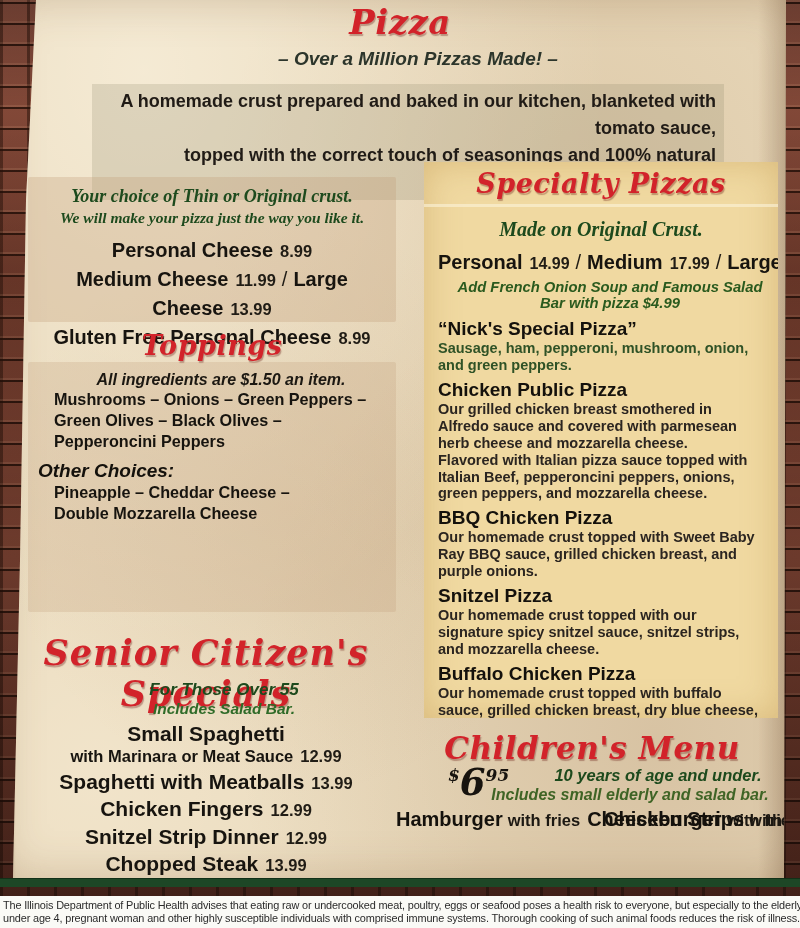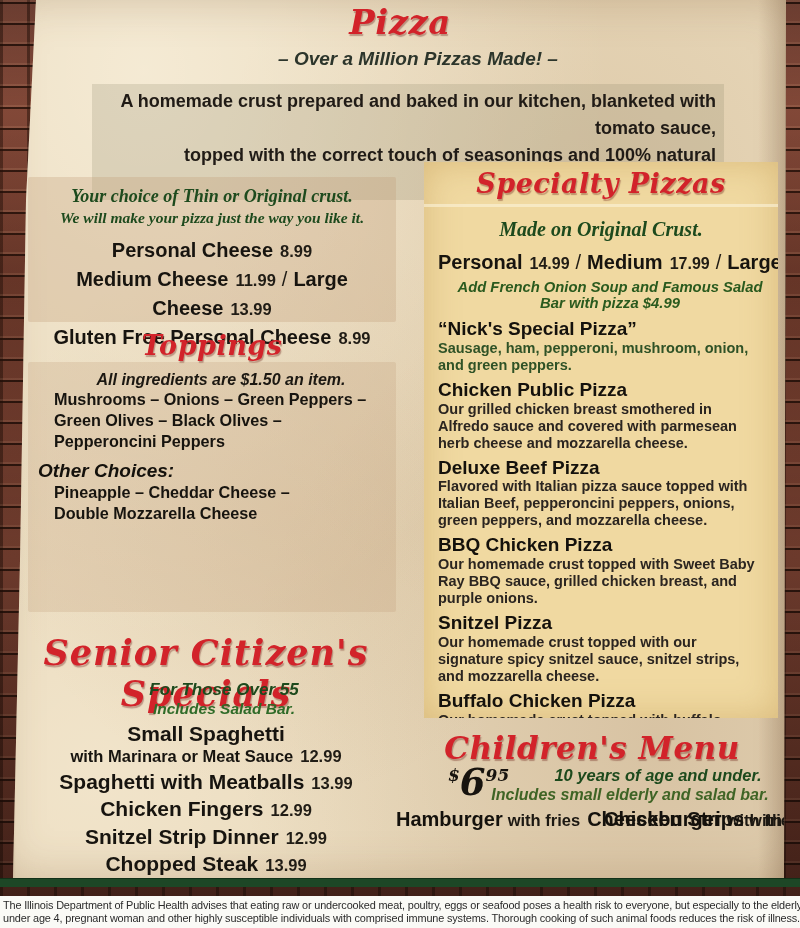--- a/index.html
+++ b/index.html
@@ -172,21 +172,20 @@
       <div class="spec-items">
         <div>
           <div class="sp-item-name">“Nick's Special Pizza”</div>
           <div class="sp-item-desc green">Sausage, ham, pepperoni, mushroom, onion, and green peppers.</div>
         </div>
         <div>
           <div class="sp-item-name">Chicken Public Pizza</div>
           <div class="sp-item-desc">Our grilled chicken breast smothered in Alfredo sauce and covered with parmesean herb cheese and mozzarella cheese.</div>
         </div>
         <div>
-          <div class="sp-item-name">Deluxe Beef Pizza</div>
           <div class="sp-item-desc">Flavored with Italian pizza sauce topped with Italian Beef, pepperoncini peppers, onions, green peppers, and mozzarella cheese.</div>
         </div>
         <div>
           <div class="sp-item-name">BBQ Chicken Pizza</div>
           <div class="sp-item-desc">Our homemade crust topped with Sweet Baby Ray BBQ sauce, grilled chicken breast, and purple onions.</div>
         </div>
         <div>
           <div class="sp-item-name">Snitzel Pizza</div>
           <div class="sp-item-desc">Our homemade crust topped with our signature spicy snitzel sauce, snitzel strips, and mozzarella cheese.</div>
         </div>

